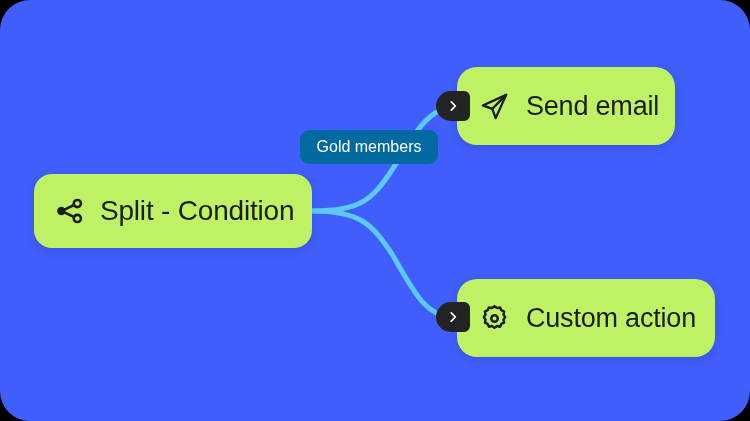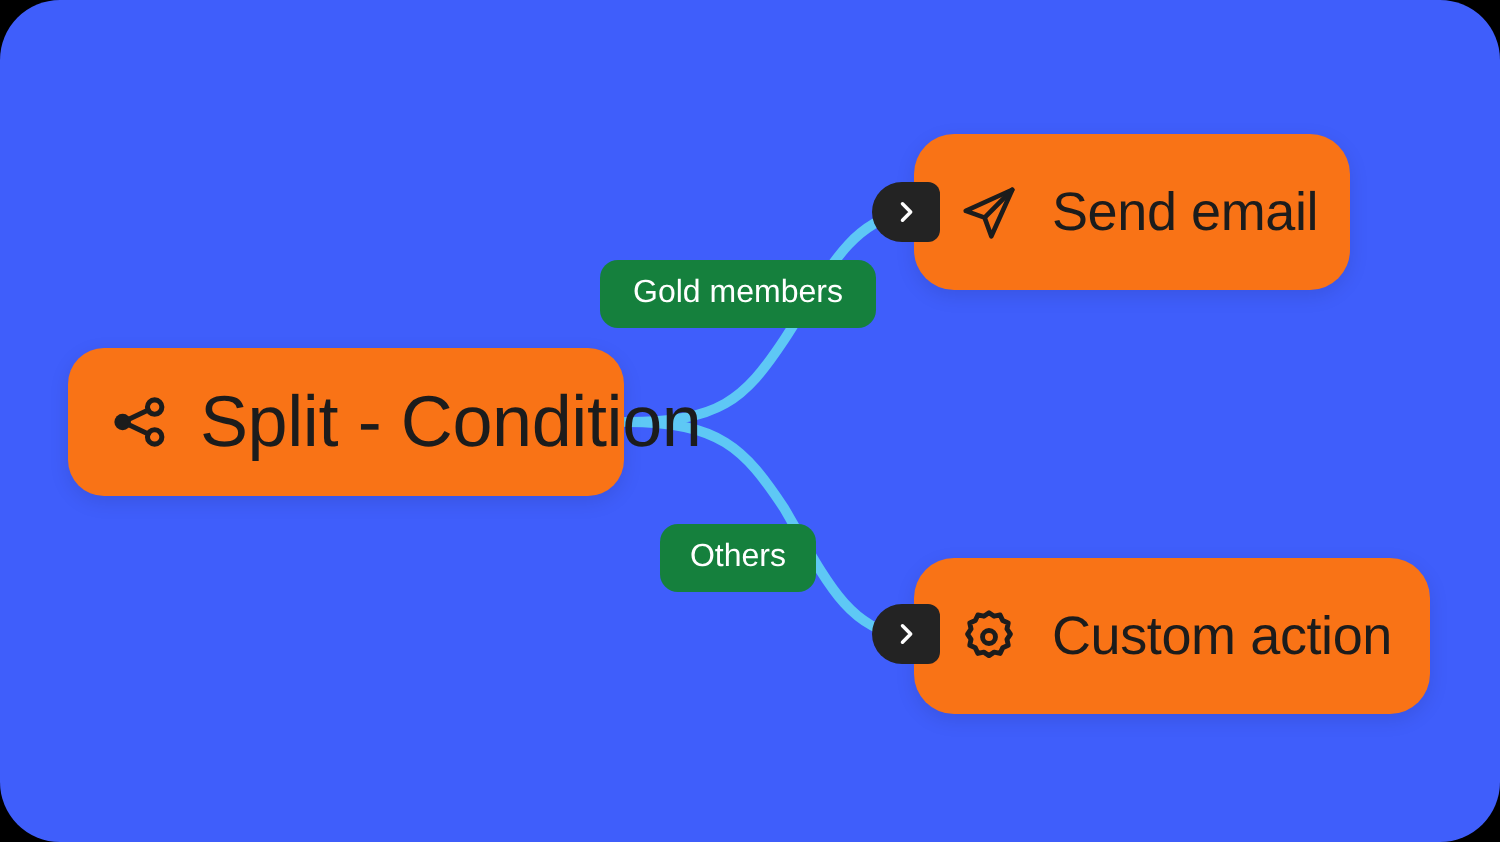--- a/index.html
+++ b/index.html
@@ -27,21 +27,21 @@
     width: 750px;
     height: 421px;
     pointer-events: none;
   }
 
   
   .node {
     position: absolute;
     display: flex;
     align-items: center;
-    background: #f97316;
+    background: #bef264;
     border-radius: 18px;
     box-shadow: 0 3px 10px rgba(0,0,0,0.10);
     box-sizing: border-box;
   }
   .node-icon {
     display: flex;
     align-items: center;
     justify-content: center;
     flex: 0 0 auto;
   }
@@ -54,21 +54,21 @@
   }
 
   #node-split {
     left: 34px;
     top: 174px;
     width: 278px;
     height: 74px;
     padding-left: 20px;
     border-radius: 18px;
   }
-  #node-split .node-label { margin-left: 14px; font-size: 36px; }
+  #node-split .node-label { margin-left: 14px; font-size: 28px; }
 
   #node-send {
     left: 457px;
     top: 67px;
     width: 218px;
     height: 78px;
     padding-left: 22px;
     border-radius: 20px;
   }
   #node-send .node-label { margin-left: 16px; }
@@ -95,21 +95,21 @@
     align-items: center;
     justify-content: center;
     z-index: 3;
   }
   #chev-send { left: 436px; top: 91px; }
   #chev-custom { left: 436px; top: 302px; }
 
   
   .branch-label {
     position: absolute;
-    background: #15803d;
+    background: #0369a1;
     color: #ffffff;
     font-size: 16px;
     line-height: 1;
     border-radius: 9px;
     display: flex;
     align-items: center;
     justify-content: center;
     white-space: nowrap;
     z-index: 4;
   }
@@ -174,14 +174,13 @@
     <span class="node-icon">
       <svg width="31" height="31" viewBox="0 0 24 24" xmlns="http://www.w3.org/2000/svg">
         <path d="M12 2.6 l2.0 1.35 2.3 -0.5 1.0 2.15 2.15 1.0 -0.5 2.3 1.35 2.0 -1.35 2.0 0.5 2.3 -2.15 1.0 -1.0 2.15 -2.3 -0.5 -2.0 1.35 -2.0 -1.35 -2.3 0.5 -1.0 -2.15 -2.15 -1.0 0.5 -2.3 -1.35 -2.0 1.35 -2.0 -0.5 -2.3 2.15 -1.0 1.0 -2.15 2.3 0.5 Z" fill="none" stroke="#1c1c1c" stroke-width="1.9" stroke-linejoin="round"></path>
         <circle cx="12" cy="12" r="2.5" fill="none" stroke="#1c1c1c" stroke-width="1.9"></circle>
       </svg>
     </span>
     <span class="node-label">Custom action</span>
   </div>
 
   <div class="branch-label" id="label-gold">Gold members</div>
-  <div class="branch-label" id="label-others">Others</div>
 </div>
 
 </body></html>

